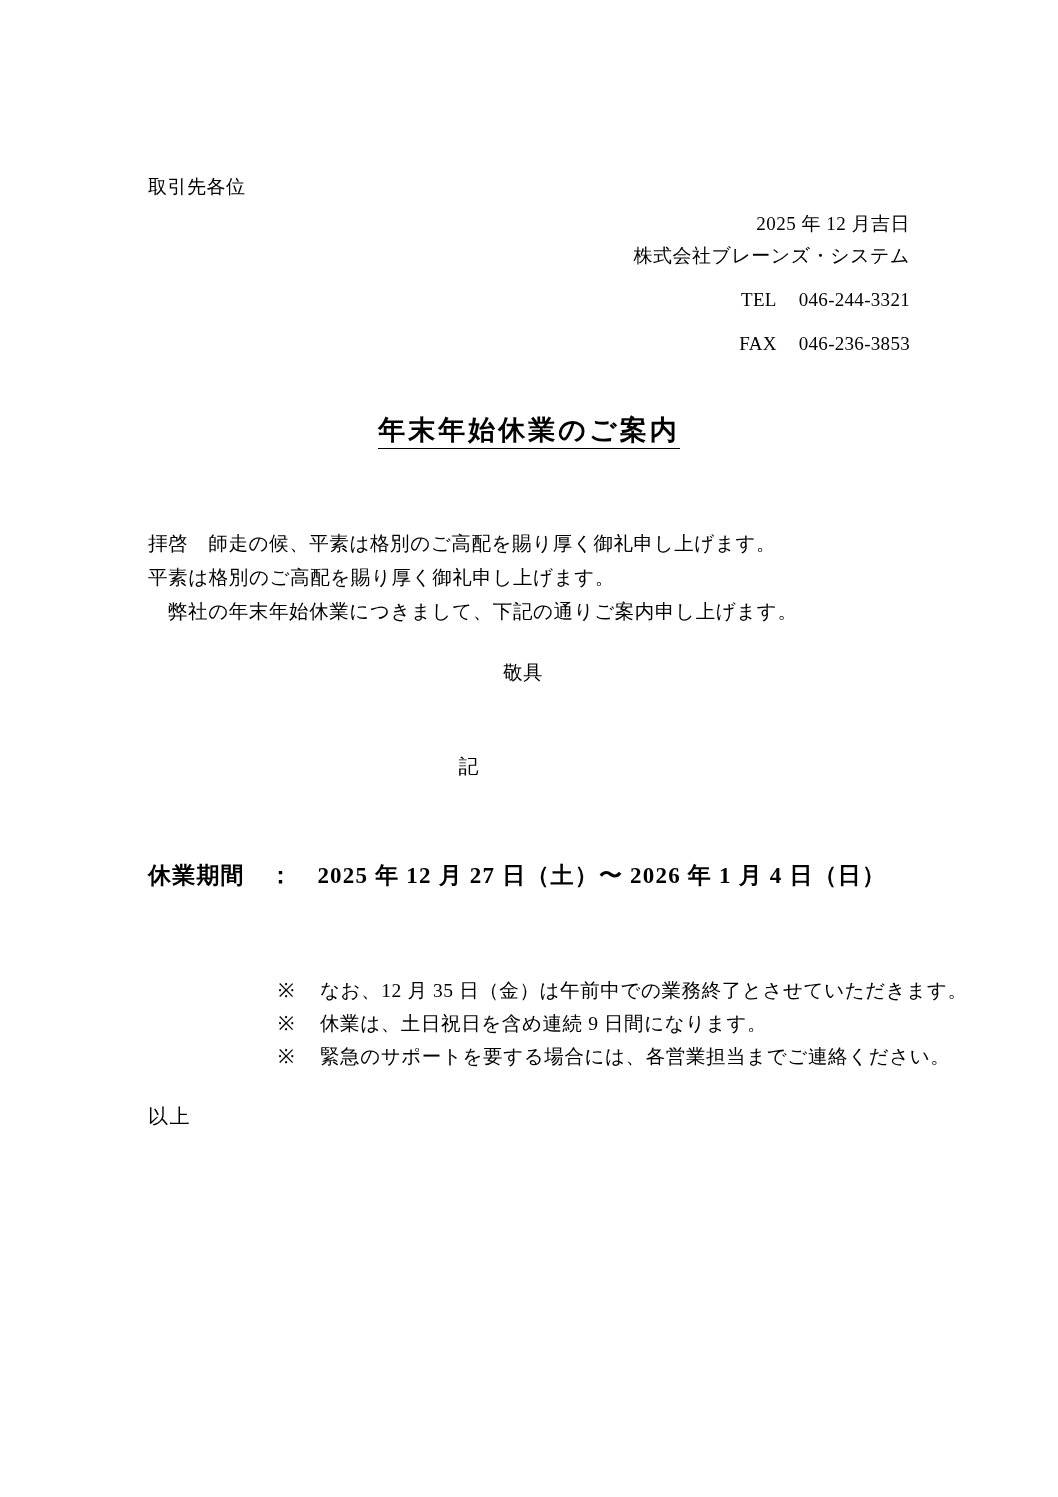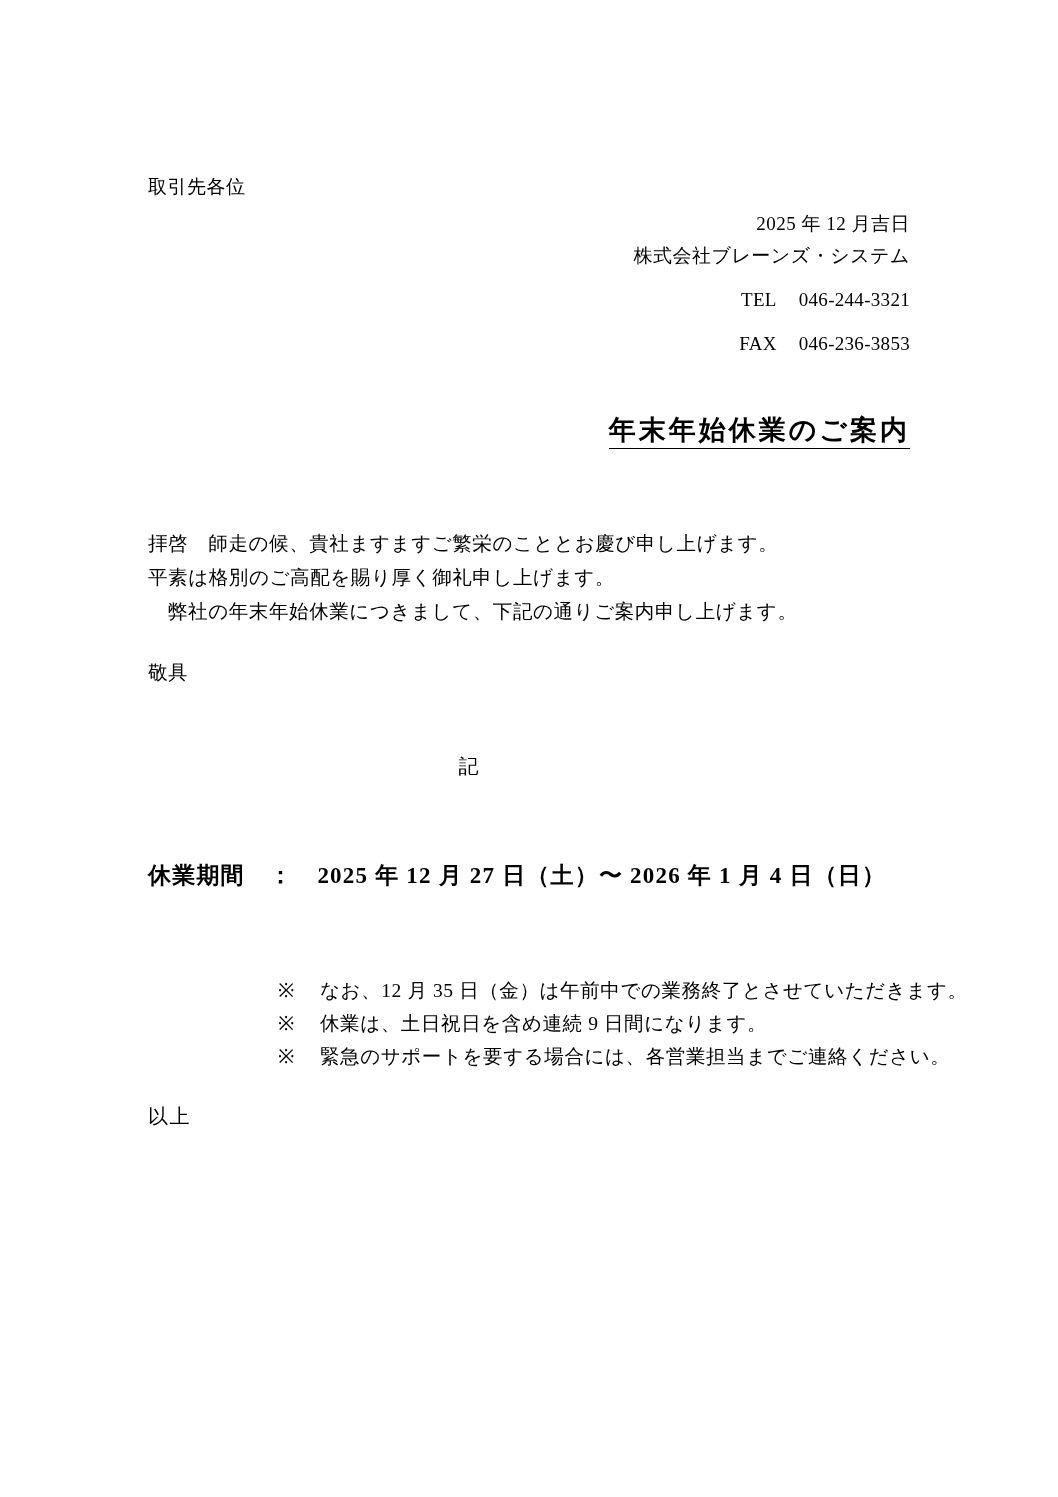--- a/index.html
+++ b/index.html
@@ -56,21 +56,21 @@
   .sender-block .label-gap {
     display: inline-block;
     width: 22px;
   }
 
   .doc-title {
     position: absolute;
     top: 412px;
     left: 0;
     width: 762px;
-    text-align: right;
+    text-align: center;
     font-size: 27px;
     font-weight: bold;
     letter-spacing: 3px;
   }
   .doc-title span {
     border-bottom: 1.5px solid #000;
     padding-bottom: 3px;
   }
 
   .body-text {
@@ -84,21 +84,21 @@
   }
   .body-text .indent {
     padding-left: 20px;
   }
 
   .closing {
     position: absolute;
     top: 659px;
     left: 0;
     width: 762px;
-    text-align: left;
+    text-align: center;
     font-size: 19.5px;
     letter-spacing: 0.6px;
     padding-right: 12px;
     box-sizing: border-box;
   }
 
   .ki {
     position: absolute;
     top: 753px;
     left: 0;
@@ -168,21 +168,21 @@
       <div class="fax">
         <span>FAX</span><span class="label-gap"></span><span>046-236-3853</span>
       </div>
     </div>
 
     <div class="doc-title">
       <span>年末年始休業のご案内</span>
     </div>
 
     <div class="body-text">
-      <div>拝啓　師走の候、貴社ますますご繁栄のこととお慶び申し上げます。</div>
+      <div>拝啓　師走の候、平素は格別のご高配を賜り厚く御礼申し上げます。</div>
       <div>平素は格別のご高配を賜り厚く御礼申し上げます。</div>
       <div class="indent">弊社の年末年始休業につきまして、下記の通りご案内申し上げます。</div>
     </div>
 
     <div class="closing">敬具</div>
 
     <div class="ki">記</div>
 
     <div class="period">休業期間　：　2025 年 12 月 27 日（土）〜 2026 年 1 月 4 日（日）</div>
 

